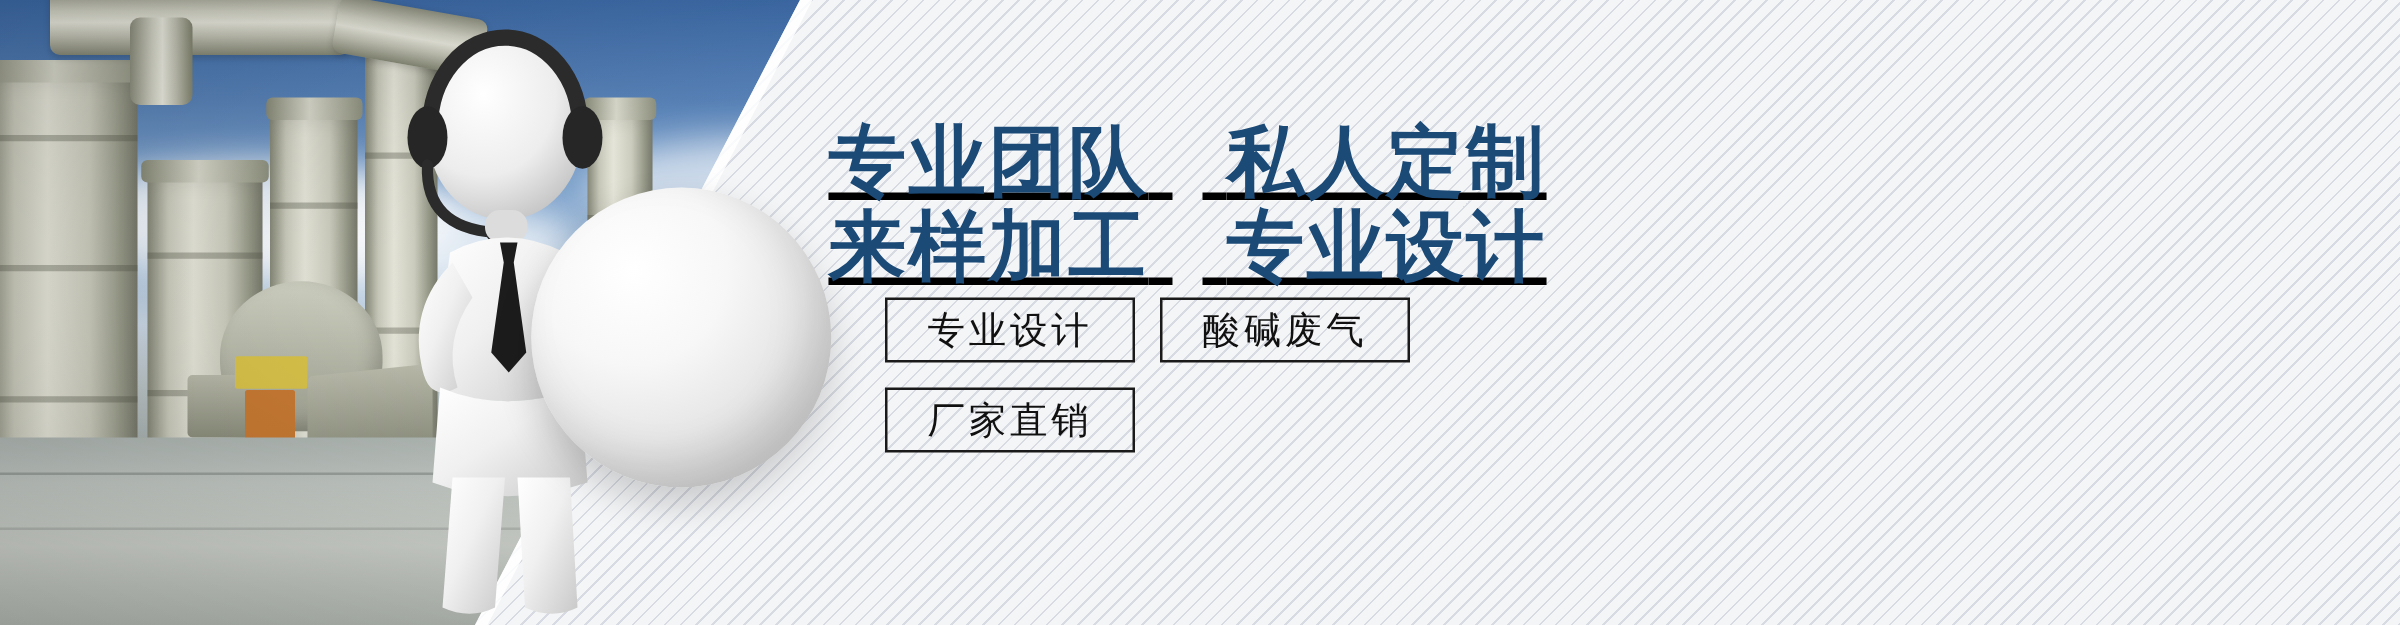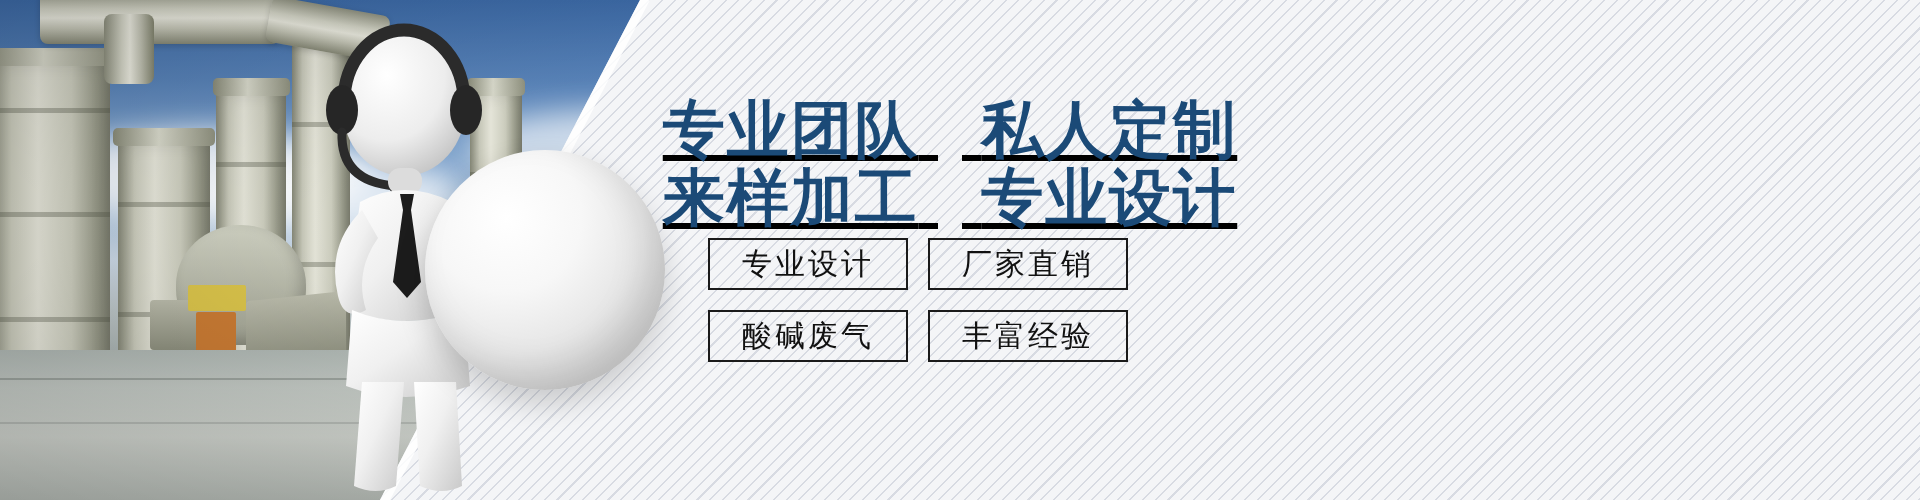--- a/index.html
+++ b/index.html
@@ -348,19 +348,18 @@
       </div>
       <div class="hl-line">
         <span>来样加工</span>
         <span class="hl-gap"></span>
         <span>专业设计</span>
       </div>
     </div>
 
     <div class="tags">
       <div class="tag">专业设计</div>
+      <div class="tag">酸碱废气</div>
       <div class="tag">厂家直销</div>
-      <div class="tag">酸碱废气</div>
-      <div class="tag">丰富经验</div>
     </div>
 
   </div>
 </div>
 
 </body></html>

